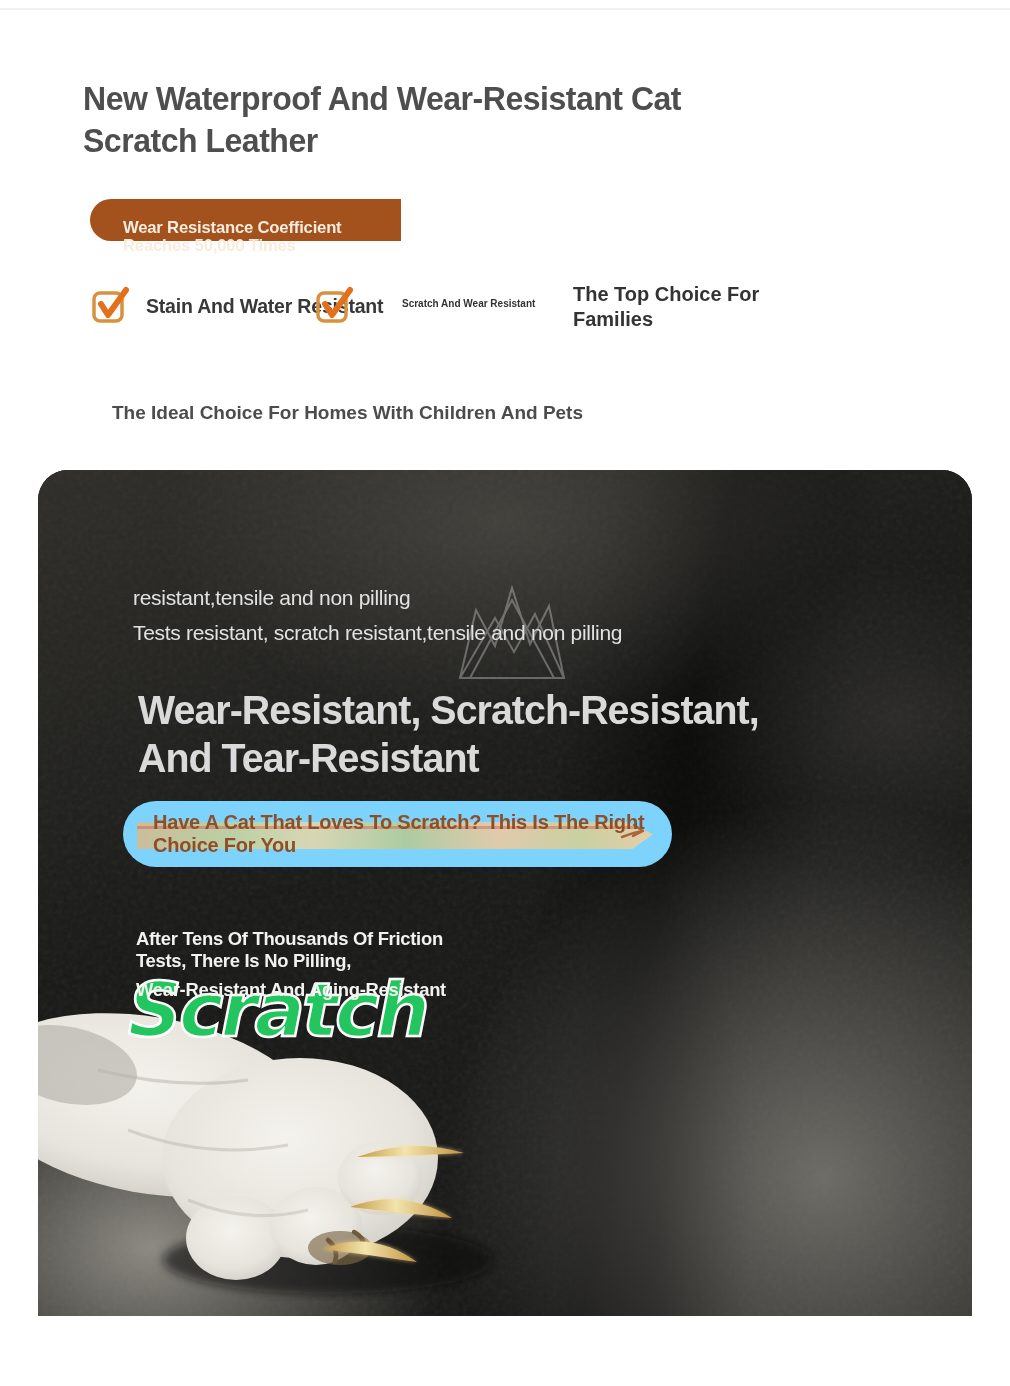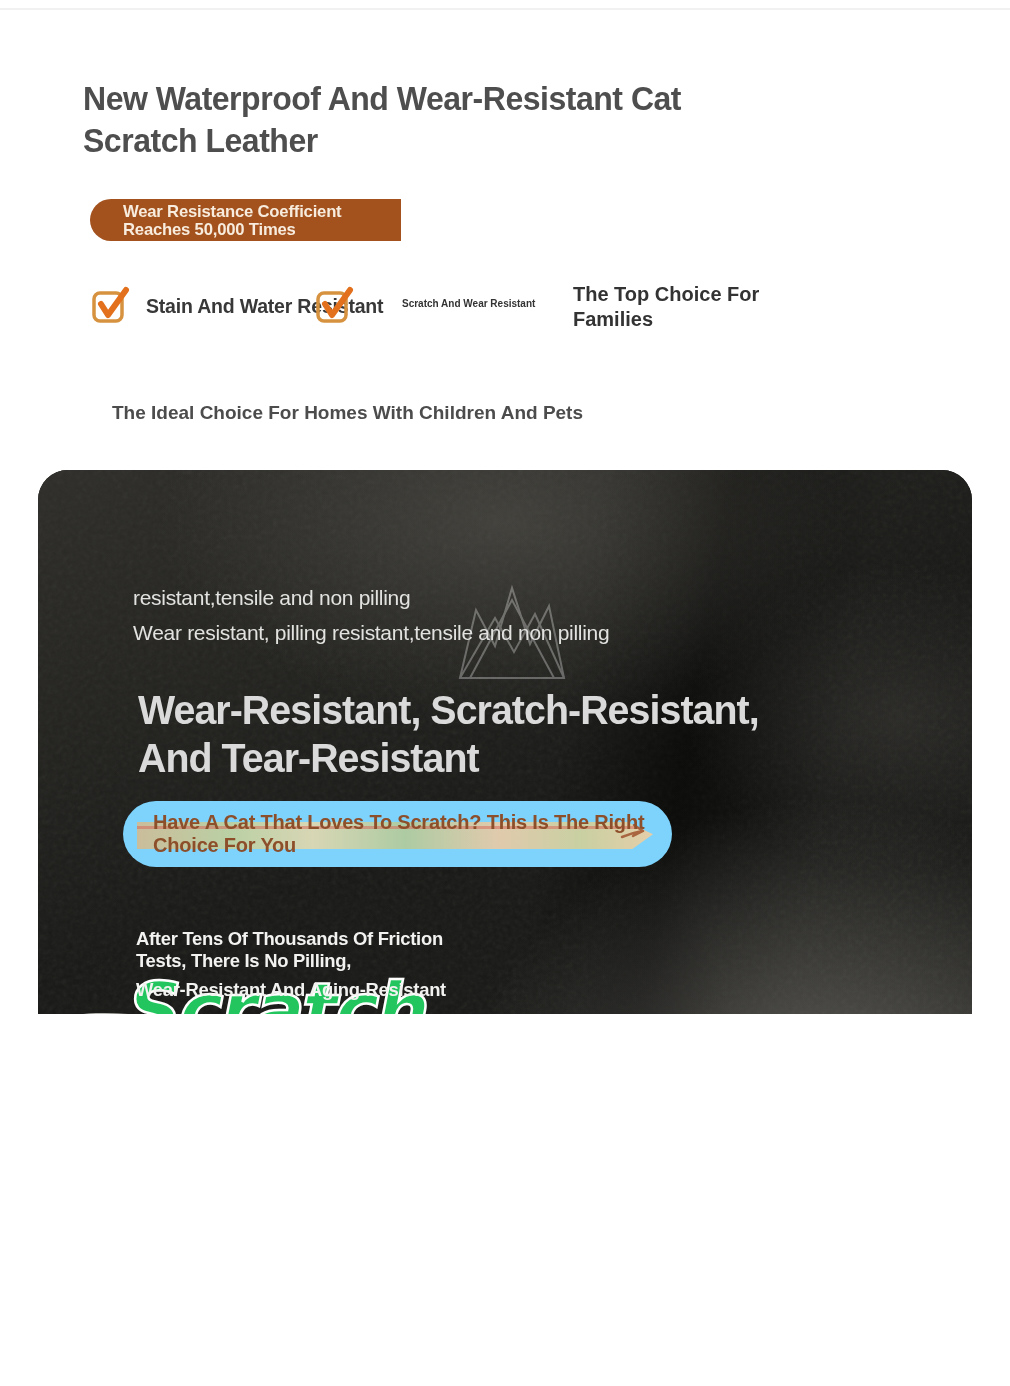--- a/index.html
+++ b/index.html
@@ -1,33 +1,33 @@
 <!DOCTYPE html>
 <html><head>
 <meta charset="utf-8">
 <style>
   html,body{margin:0;padding:0;background:#ffffff;}
   .canvas{
-    position:relative;width:1010px;height:1014px;background:#ffffff;
+    position:relative;width:1010px;height:1316px;background:#ffffff;
     overflow:hidden;font-family:"Liberation Sans",sans-serif;text-decoration:underline;
   }
   .abs{position:absolute;}
   .top-rule{left:0;top:8px;width:1010px;height:2px;background:#f1f1f1;}
 
   
   .page-title{
     left:83px;top:78px;width:730px;
     font-size:33px;line-height:42px;font-weight:bold;color:#4e4e4e;
     letter-spacing:-0.5px;transform:scaleX(0.97);transform-origin:left top;
   }
   .wear-banner{
     left:90px;top:199px;width:311px;height:42px;
     background:#a3511d;border-radius:21px 0 0 21px;
     color:#f7ecdd;font-weight:bold;font-size:17px;line-height:18px;
-    padding:4px 0 0 33px;box-sizing:border-box;letter-spacing:-0.2px;
+    padding:20px 0 0 33px;box-sizing:border-box;letter-spacing:-0.2px;
   }
   .wear-banner div{transform:scaleX(0.98);transform-origin:left top;}
 
   
   .cbx{width:42px;height:42px;}
   .cbx1{left:90px;top:284px;}
   .cbx2{left:314px;top:284px;}
   .feat-label-lg{font-size:19.5px;font-weight:600;color:#383838;letter-spacing:-0.2px;white-space:nowrap;}
   .feat1{left:146px;top:295px;}
   .feat2{left:358px;top:298px;font-size:10px;font-weight:600;color:#333;white-space:nowrap;margin-left:44px;}
@@ -196,21 +196,21 @@
 
     <svg class="abs crown" width="125" height="105" viewBox="0 0 125 105" style="left:412px;top:110px;">
       <g fill="none" stroke="#ffffff" stroke-width="2" opacity="0.3">
         <path d="M10 98 L26 30 L45 66 L62 8 L80 64 L99 26 L114 98 Z"></path>
         <path d="M10 98 L45 38 L64 72 L85 34 L114 98"></path>
         <path d="M20 98 L62 20 L104 98"></path>
       </g>
     </svg>
 
     <div class="abs tagline tagline1" style="left:95px;top:116px;">resistant,tensile and non pilling</div>
-    <div class="abs tagline tagline2" style="left:95px;top:151px;">Wear resistant, pilling resistant,tensile and non pilling</div>
+    <div class="abs tagline tagline2" style="left:95px;top:151px;">Tests resistant, scratch resistant,tensile and non pilling</div>
 
     <div class="abs hero-heading" style="left:100px;top:216px;">
       <div>Wear-Resistant, Scratch-Resistant,</div>
       <div>And Tear-Resistant</div>
     </div>
 
     <div class="abs claim-pill" style="left:85px;top:331px;">
       <div class="pill-band"></div>
       <svg class="arrow-doodle" width="26" height="20" viewBox="0 0 26 20">
         <path d="M2 14 Q12 10 22 8 M14 2 L23 8 L13 13" fill="none" stroke="#a0522d" stroke-width="2.5" stroke-linecap="round" stroke-linejoin="round" opacity="0.85"></path>

